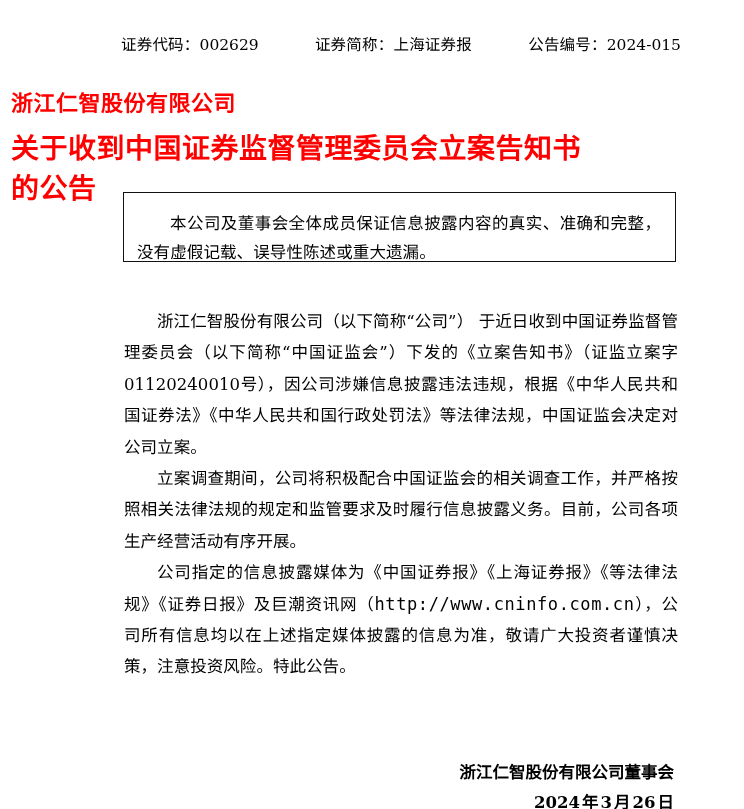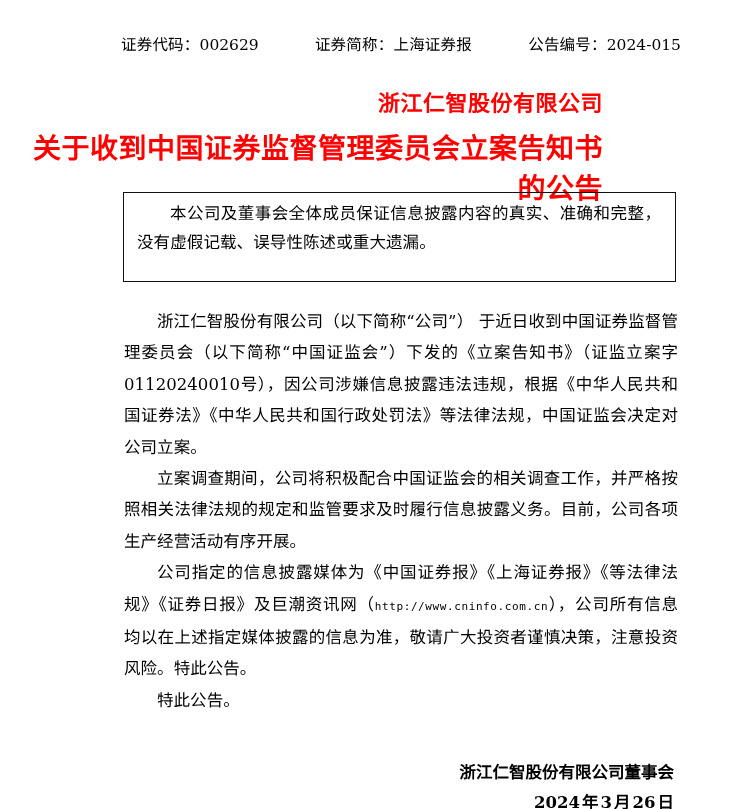--- a/index.html
+++ b/index.html
@@ -46,45 +46,45 @@
   .header-item .num {
     font-family: "DejaVu Serif", "Liberation Serif", serif;
     letter-spacing: 0px;
   }
 
   
   .title-main, .title-sub {
     position: absolute;
     left: 0;
     width: 592px;
-    text-align: right;
+    text-align: left;
     color: #FF0000;
     font-weight: bold;
     font-family: "DejaVu Sans", "Liberation Sans", sans-serif;
     letter-spacing: 0.5px;
   }
   .title-main {
     top: 85px;
     font-size: 22px;
   }
   .title-sub {
     top: 126px;
     font-size: 28px;
   }
 
   
   .disclaim-box {
     position: absolute;
     left: 112px;
     top: 192px;
     width: 553px;
-    height: 90px;
+    height: 70px;
     box-sizing: border-box;
     border: 1.5px solid #111111;
-    padding: 6px 14px 0 13px;
+    padding: 16px 14px 0 13px;
   }
   .disclaim-text {
     font-size: 16.5px;
     line-height: 29px;
     text-align: justify;
     text-indent: 2em;
     text-justify: inter-ideograph;
     letter-spacing: 0.1px;
   }
 
@@ -99,21 +99,21 @@
     font-size: 16.5px;
     line-height: 31.4px;
     text-align: justify;
     text-justify: inter-ideograph;
     text-indent: 2em;
     margin: 0;
     letter-spacing: 0.05px;
   }
   .mono {
     font-family: "DejaVu Sans Mono", "Liberation Mono", monospace;
-    font-size: 11px;
+    font-size: 17px;
     letter-spacing: 0.6px;
   }
 
   
   .sign-block {
     position: absolute;
     left: 113px;
     top: 758px;
     width: 554px;
     text-align: right;
@@ -147,21 +147,20 @@
   <div class="title-sub">关于收到中国证券监督管理委员会立案告知书的公告</div>
 
   <div class="disclaim-box">
     <div class="disclaim-text">本公司及董事会全体成员保证信息披露内容的真实、准确和完整，没有虚假记载、误导性陈述或重大遗漏。</div>
   </div>
 
   <div class="body-block">
     <p class="para">浙江仁智股份有限公司（以下简称“公司”） 于近日收到中国证券监督管理委员会（以下简称“中国证监会”）下发的《立案告知书》（证监立案字01120240010号），因公司涉嫌信息披露违法违规，根据《中华人民共和国证券法》《中华人民共和国行政处罚法》等法律法规，中国证监会决定对公司立案。</p>
     <p class="para">立案调查期间，公司将积极配合中国证监会的相关调查工作，并严格按照相关法律法规的规定和监管要求及时履行信息披露义务。目前，公司各项生产经营活动有序开展。</p>
     <p class="para"><span>公司指定的信息披露媒体为《中国证券报》《上海证券报》《等法律法规》《证券日报》及巨潮资讯网（</span><span class="mono">http://www.cninfo.com.cn</span><span>），公司所有信息均以在上述指定媒体披露的信息为准，敬请广大投资者谨慎决策，注意投资风险。特此公告。</span></p>
-    <p class="para">特此公告。</p>
   </div>
 
   <div class="sign-block">
     <span class="sign-line sign-company">浙江仁智股份有限公司董事会</span>
     <span class="sign-line sign-date"><span class="dnum">2024</span><span>年</span><span class="dnum">3</span><span>月</span><span class="dnum">26</span><span>日</span></span>
   </div>
 
 </div>
 
 </body></html>

